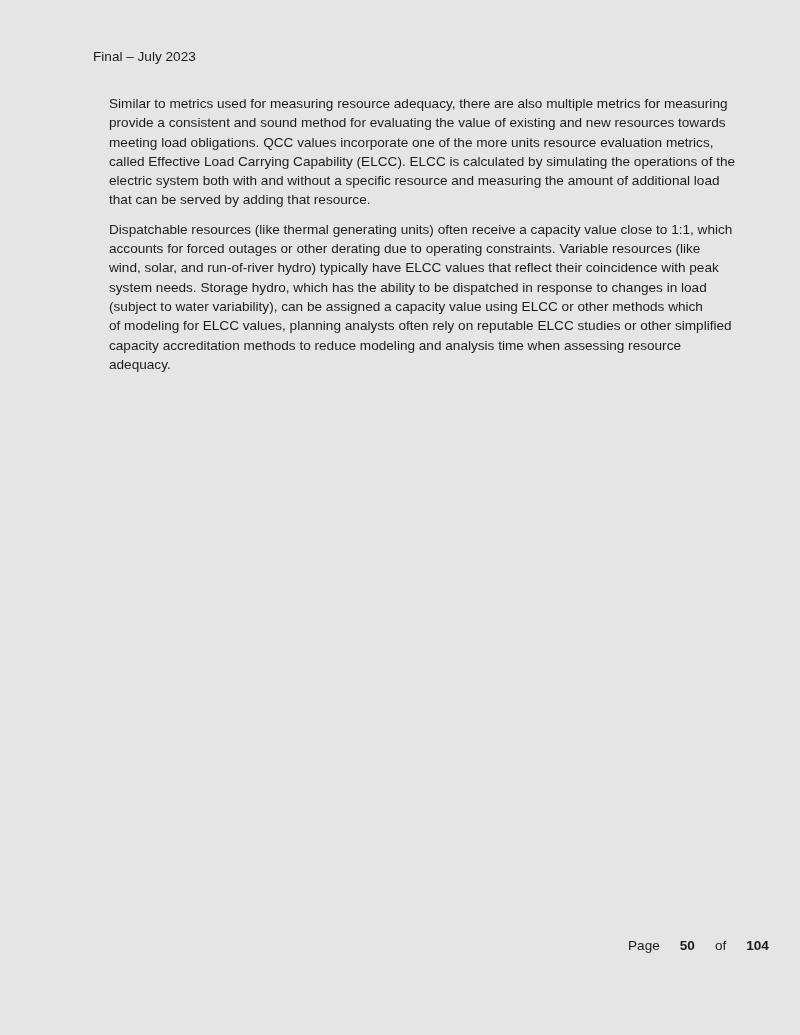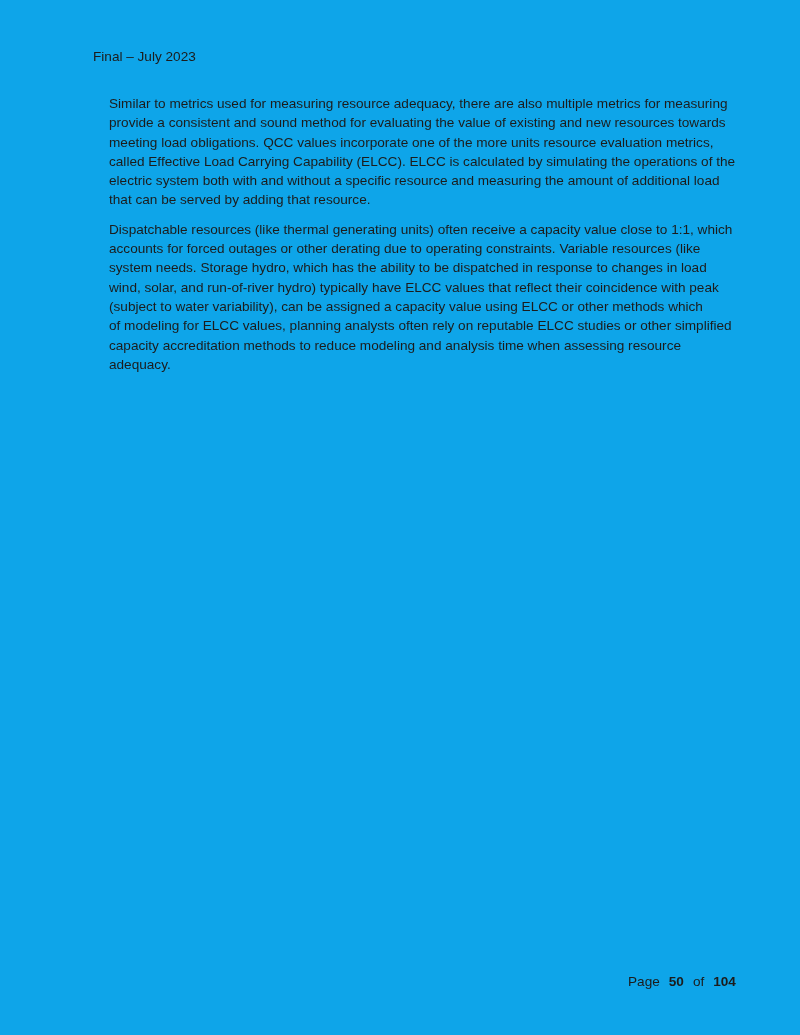--- a/index.html
+++ b/index.html
@@ -4,21 +4,21 @@
 <style>
   html, body {
     margin: 0;
     padding: 0;
     background: #ffffff;
   }
   .page {
     position: relative;
     width: 800px;
     height: 1035px;
-    background: #0ea5e9;
+    background: #e5e5e5;
     font-family: "Liberation Sans", sans-serif;
     color: #1c1c1c;
     overflow: hidden;
   }
   .doc-header {
     position: absolute;
     left: 93px;
     top: 47px;
     font-size: 13.6px;
     line-height: 19.3px;
@@ -36,25 +36,25 @@
     padding: 0;
   }
   .line {
     font-size: 13.6px;
     line-height: 19.3px;
     white-space: pre;
   }
   .doc-footer {
     position: absolute;
     left: 628px;
-    top: 972px;
+    top: 936px;
     font-size: 13.6px;
     line-height: 19px;
     display: flex;
-    gap: 9px;
+    gap: 20px;
     white-space: pre;
   }
   .doc-footer .bold {
     font-weight: bold;
   }
 </style>
 </head>
 <body>
 
 <div class="page">
@@ -68,22 +68,22 @@
       <div class="line">provide a consistent and sound method for evaluating the value of existing and new resources towards</div>
       <div class="line">meeting load obligations. QCC values incorporate one of the more units resource evaluation metrics,</div>
       <div class="line">called Effective Load Carrying Capability (ELCC). ELCC is calculated by simulating the operations of the</div>
       <div class="line">electric system both with and without a specific resource and measuring the amount of additional load</div>
       <div class="line">that can be served by adding that resource.</div>
     </div>
 
     <div class="para">
       <div class="line">Dispatchable resources (like thermal generating units) often receive a capacity value close to 1:1, which</div>
       <div class="line">accounts for forced outages or other derating due to operating constraints. Variable resources (like</div>
+      <div class="line">wind, solar, and run-of-river hydro) typically have ELCC values that reflect their coincidence with peak</div>
       <div class="line">system needs. Storage hydro, which has the ability to be dispatched in response to changes in load</div>
-      <div class="line">wind, solar, and run-of-river hydro) typically have ELCC values that reflect their coincidence with peak</div>
       <div class="line">(subject to water variability), can be assigned a capacity value using ELCC or other methods which</div>
       <div class="line">of modeling for ELCC values, planning analysts often rely on reputable ELCC studies or other simplified</div>
       <div class="line">capacity accreditation methods to reduce modeling and analysis time when assessing resource</div>
       <div class="line">adequacy.</div>
     </div>
 
   </div>
 
   <div class="doc-footer">
     <span>Page</span>

